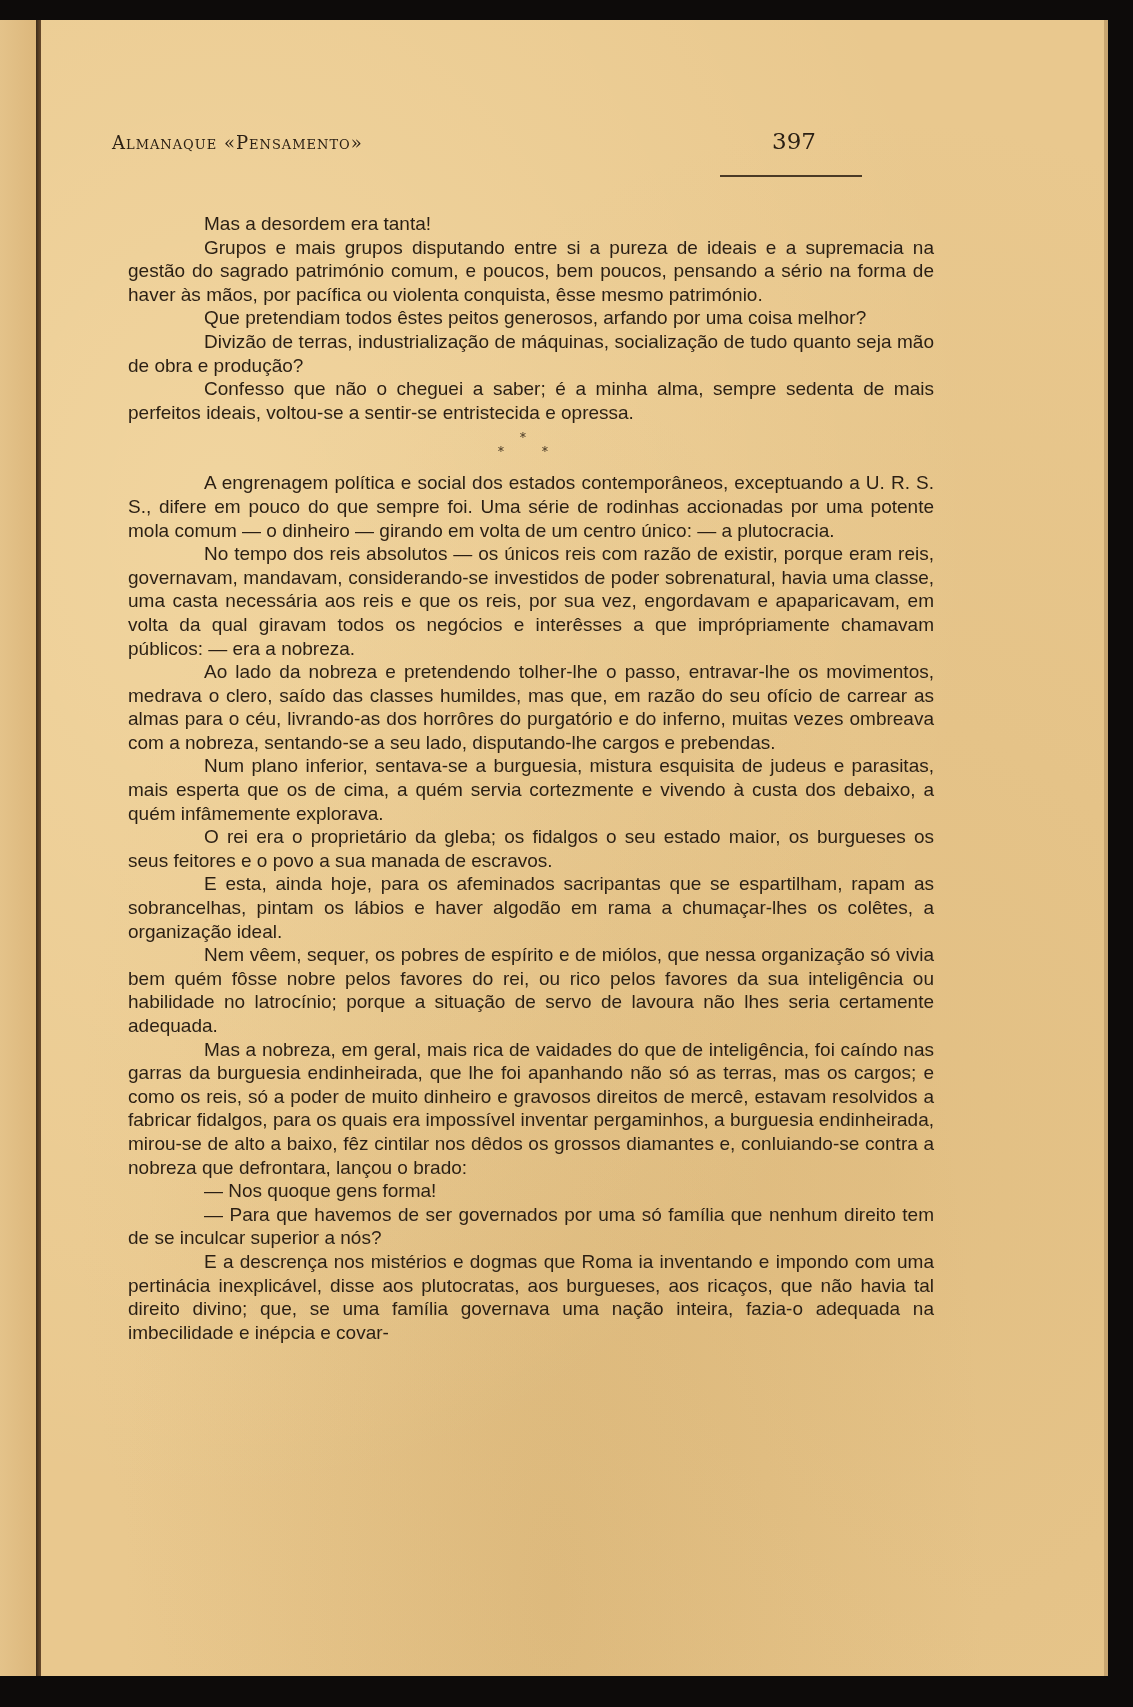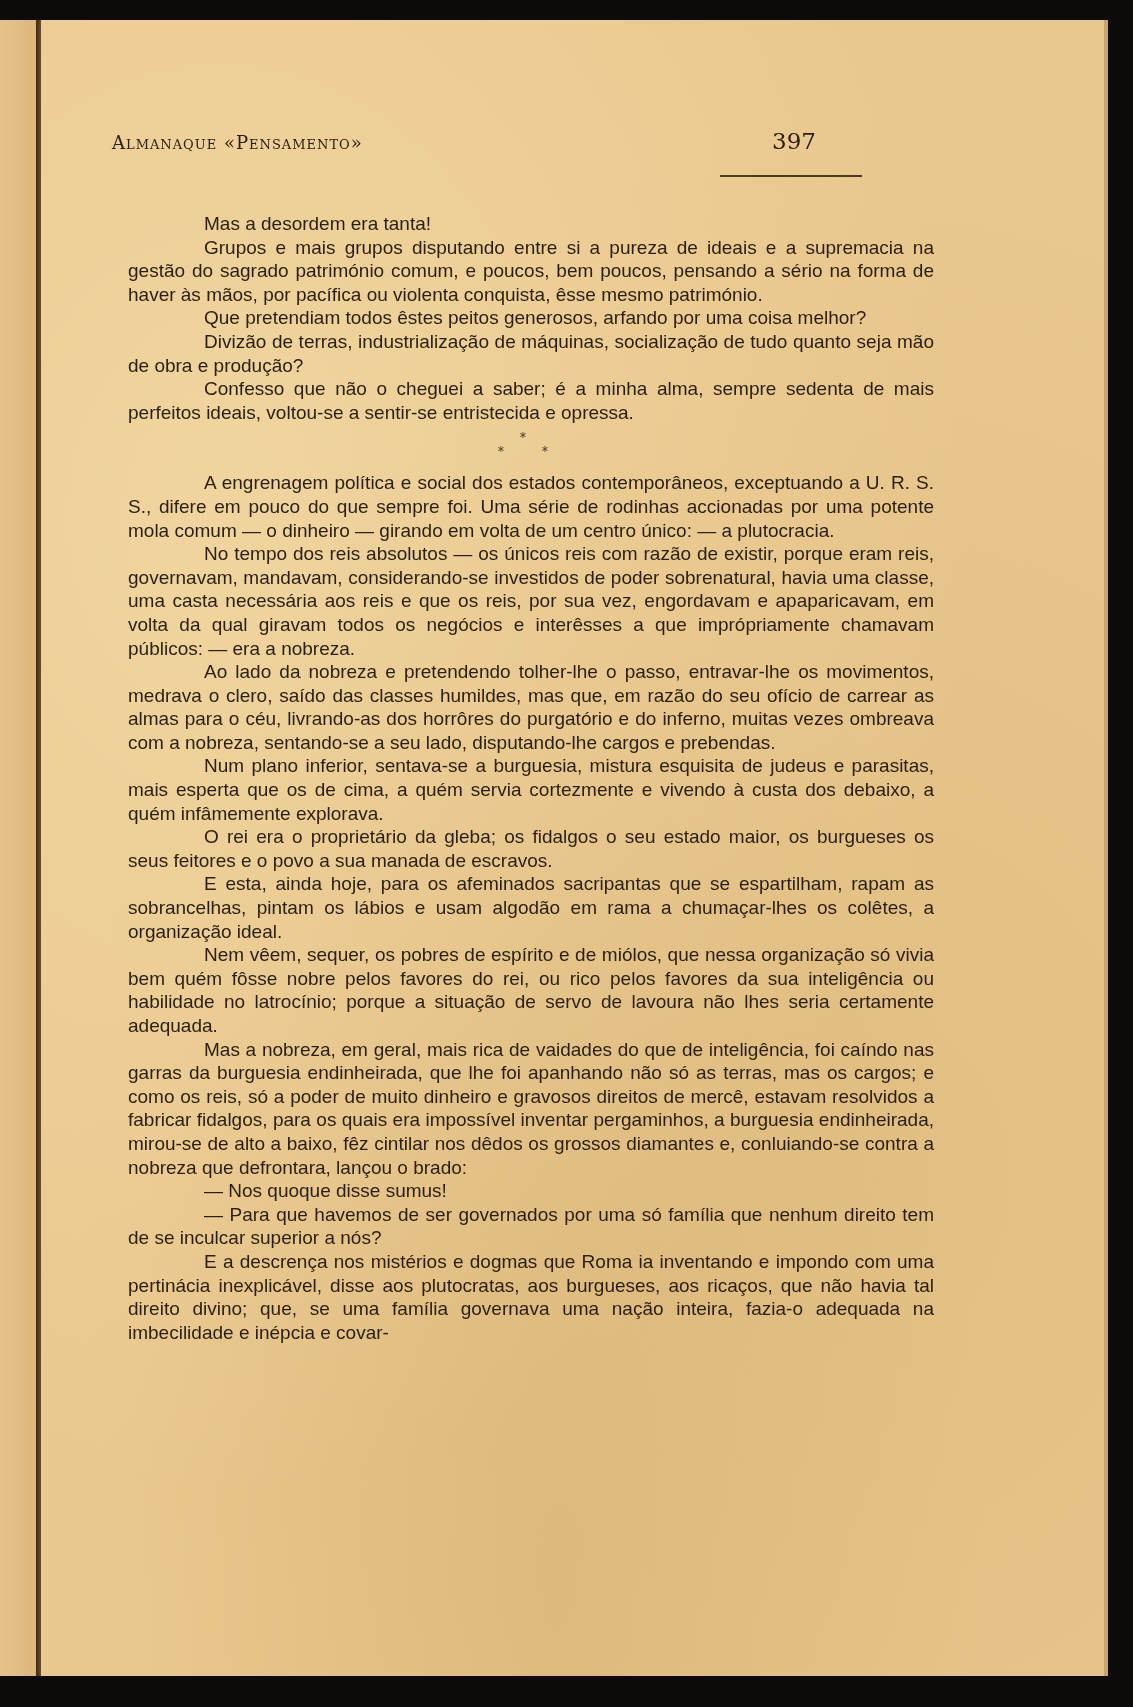--- a/index.html
+++ b/index.html
@@ -87,20 +87,20 @@
       <span class="a1">*</span>
       <span class="a2">*</span>
       <span class="a3">*</span>
     </div>
 
     <p>A engrenagem política e social dos estados contemporâneos, exceptuando a U. R. S. S., difere em pouco do que sempre foi. Uma série de rodinhas accionadas por uma potente mola comum — o dinheiro — girando em volta de um centro único: — a plutocracia.</p>
     <p>No tempo dos reis absolutos — os únicos reis com razão de existir, porque eram reis, governavam, mandavam, considerando-se investidos de poder sobrenatural, havia uma classe, uma casta necessária aos reis e que os reis, por sua vez, engordavam e apaparicavam, em volta da qual giravam todos os negócios e interêsses a que imprópriamente chamavam públicos: — era a nobreza.</p>
     <p><span>Ao lado da nobreza e pretendendo tolher-lhe o passo, entravar-lhe os movimentos, medrava o clero, saído das classes </span><span class="it">humildes</span><span>, mas que, em razão do seu ofício de carrear as almas para o céu, livrando-as dos horrôres do purgatório e do inferno, muitas vezes ombreava com a nobreza, sentando-se a seu lado, disputando-lhe cargos e prebendas.</span></p>
     <p>Num plano inferior, sentava-se a burguesia, mistura esquisita de judeus e parasitas, mais esperta que os de cima, a quém servia cortezmente e vivendo à custa dos debaixo, a quém infâmemente explorava.</p>
     <p>O rei era o proprietário da gleba; os fidalgos o seu estado maior, os burgueses os seus feitores e o povo a sua manada de escravos.</p>
-    <p>E esta, ainda hoje, para os afeminados sacripantas que se espartilham, rapam as sobrancelhas, pintam os lábios e usam algodão em rama a chumaçar-lhes os colêtes, a organização ideal.</p>
+    <p>E esta, ainda hoje, para os afeminados sacripantas que se espartilham, rapam as sobrancelhas, pintam os lábios e haver algodão em rama a chumaçar-lhes os colêtes, a organização ideal.</p>
     <p>Nem vêem, sequer, os pobres de espírito e de miólos, que nessa organização só vivia bem quém fôsse nobre pelos favores do rei, ou rico pelos favores da sua inteligência ou habilidade no latrocínio; porque a situação de servo de lavoura não lhes seria certamente adequada.</p>
     <p>Mas a nobreza, em geral, mais rica de vaidades do que de inteligência, foi caíndo nas garras da burguesia endinheirada, que lhe foi apanhando não só as terras, mas os cargos; e como os reis, só a poder de muito dinheiro e gravosos direitos de mercê, estavam resolvidos a fabricar fidalgos, para os quais era impossível inventar pergaminhos, a burguesia endinheirada, mirou-se de alto a baixo, fêz cintilar nos dêdos os grossos diamantes e, conluiando-se contra a nobreza que defrontara, lançou o brado:</p>
-    <p><span>— </span><span class="it">Nos quoque disse sumus!</span></p>
+    <p><span>— </span><span class="it">Nos quoque gens forma!</span></p>
     <p>— Para que havemos de ser governados por uma só família que nenhum direito tem de se inculcar superior a nós?</p>
     <p><span>E a descrença nos mistérios e dogmas que Roma ia inventando e impondo com uma pertinácia inexplicável, disse aos plutocratas, aos burgueses, aos ricaços, que não havia tal </span><span class="it">direito divino;</span><span> que, se uma família governava uma nação inteira, fazia-o adequada na imbecilidade e inépcia e covar-</span></p>
   </div>
 </div>
 
 </body></html>

